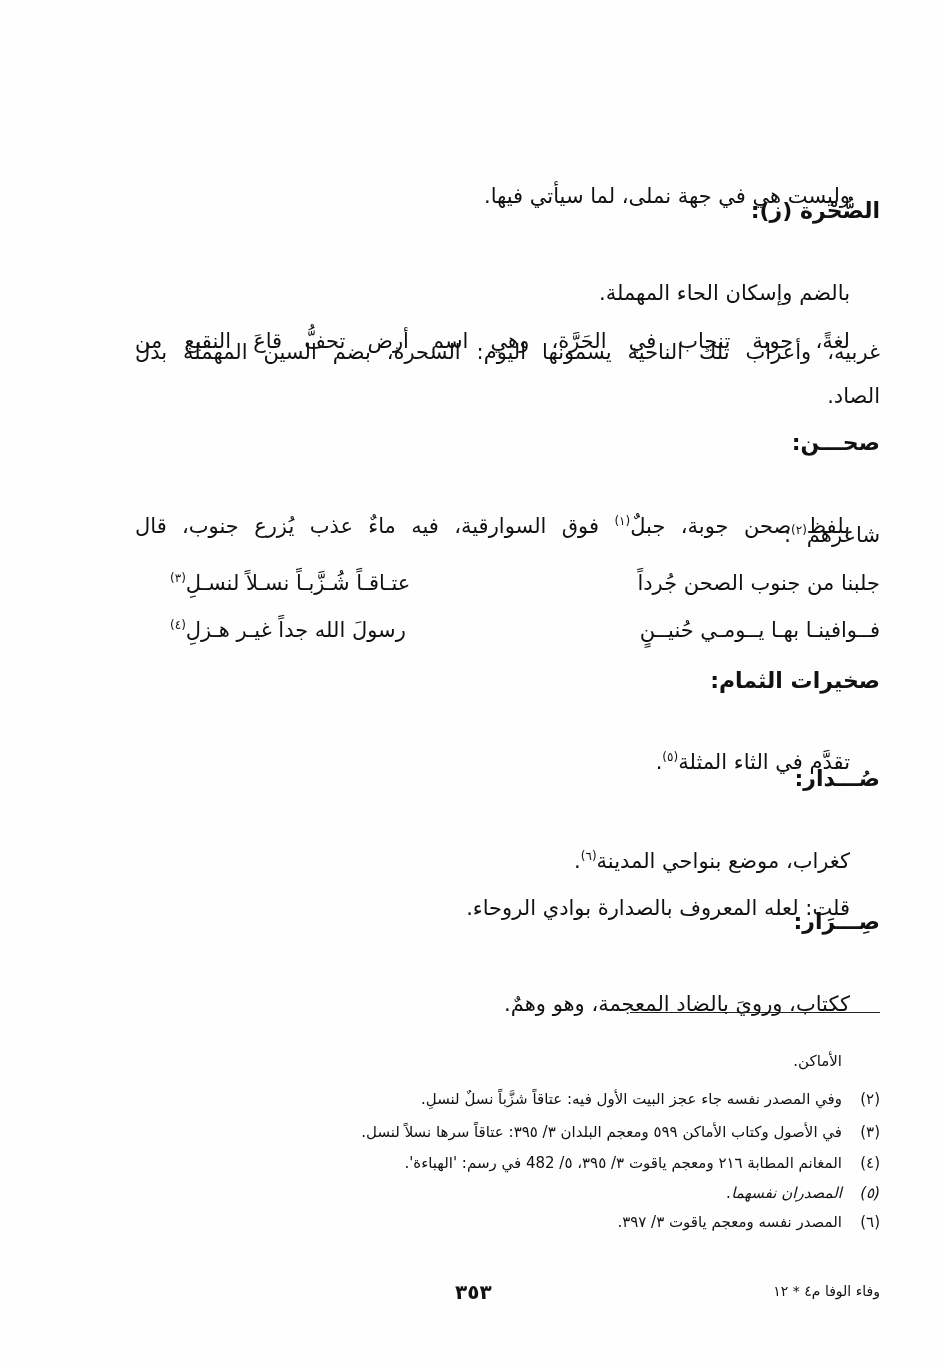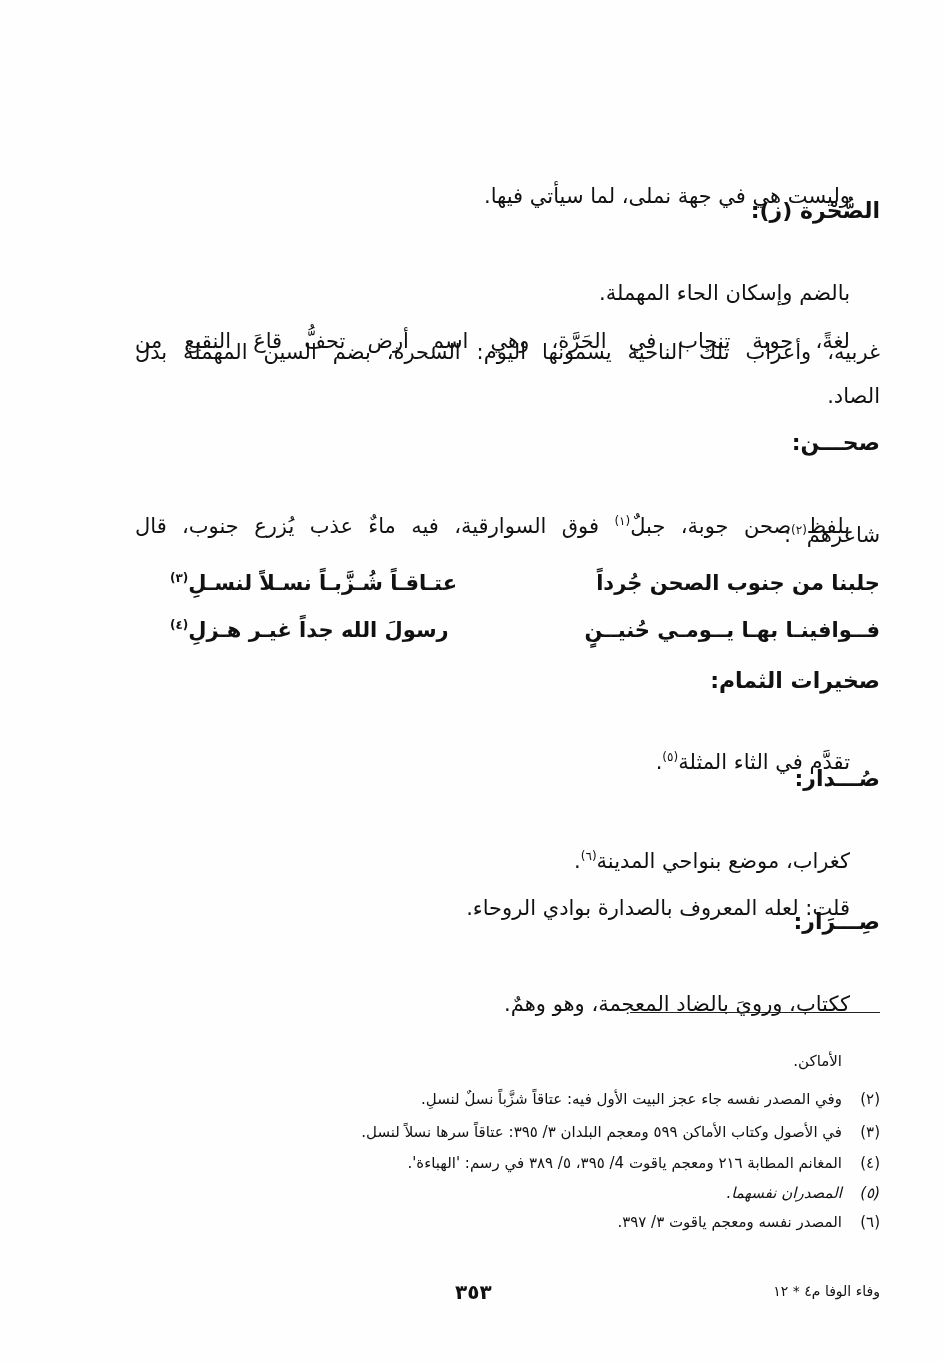--- a/index.html
+++ b/index.html
@@ -49,21 +49,21 @@
     .verse-row {
       position: absolute;
       right: 63px;
       left: 170px;
       direction: rtl;
       display: flex;
       justify-content: space-between;
       font-size: 21px;
       line-height: 30px;
     }
-    .hemistich { white-space: nowrap; font-weight: bold; }
+    .hemistich { white-space: nowrap; }
     .hemistich.first { margin-right: 0; }
     .hemistich.second { margin-left: 0; }
     .sep-line {
       position: absolute;
       left: 630px;
       width: 250px;
       top: 1012px;
       height: 0;
       border-top: 1.5px solid #222;
     }
@@ -194,21 +194,21 @@
 
   <div class="fn-line" style="top:1088px;">
     <span class="fn-num">(٢)</span><span>وفي المصدر نفسه جاء عجز البيت الأول فيه: عتاقاً شزَّباً نسلٌ لنسلِ.</span>
   </div>
 
   <div class="fn-line" style="top:1121px;">
     <span class="fn-num">(٣)</span><span>في الأصول وكتاب الأماكن ٥٩٩ ومعجم البلدان ٣/ ٣٩٥: عتاقاً سرها نسلاً لنسل.</span>
   </div>
 
   <div class="fn-line" style="top:1152px;">
-    <span class="fn-num">(٤)</span><span>المغانم المطابة ٢١٦ ومعجم ياقوت 4/ ٣٩٥، ٥/ ٣٨٩ في رسم: 'الهباءة'.</span>
+    <span class="fn-num">(٤)</span><span>المغانم المطابة ٢١٦ ومعجم ياقوت ٣/ ٣٩٥، ٥/ 482 في رسم: 'الهباءة'.</span>
   </div>
 
   <div class="fn-line" style="top:1182px;font-style:italic;">
     <span class="fn-num">(٥)</span><span>المصدران نفسهما.</span>
   </div>
 
   <div class="fn-line" style="top:1211px;">
     <span class="fn-num">(٦)</span><span>المصدر نفسه ومعجم ياقوت ٣/ ٣٩٧.</span>
   </div>
 

